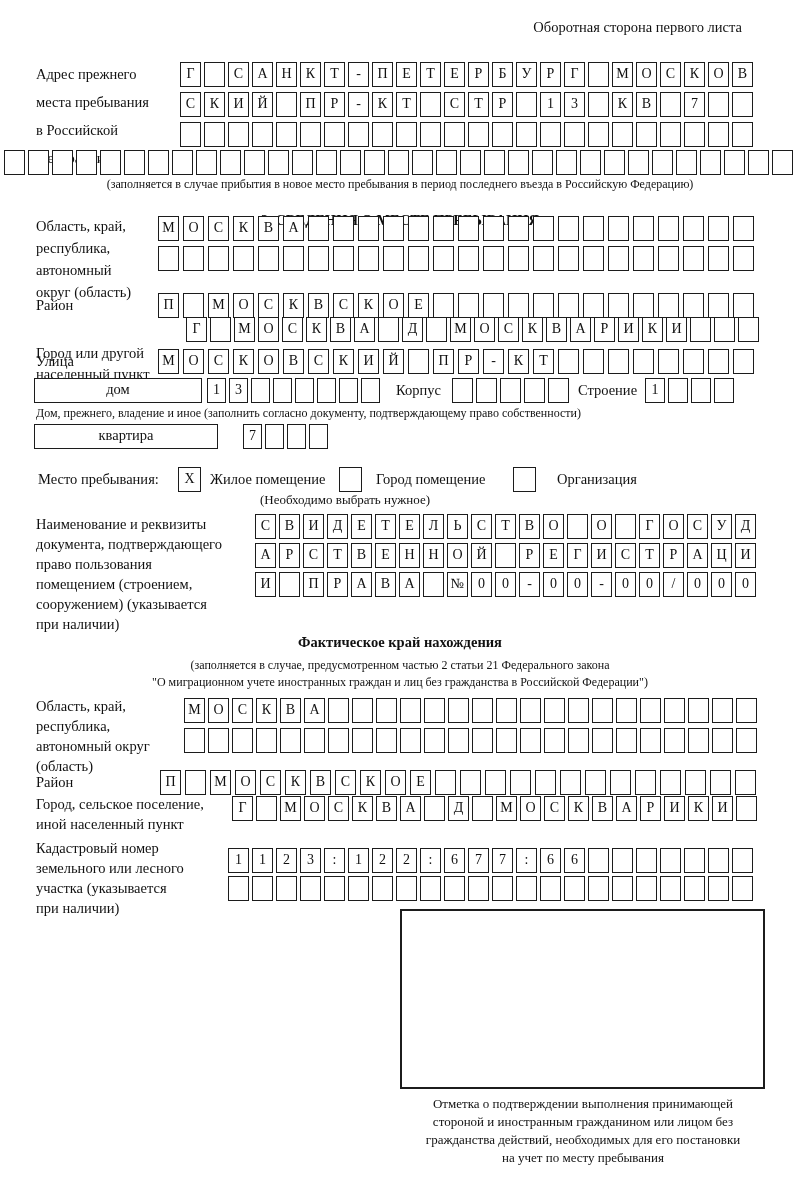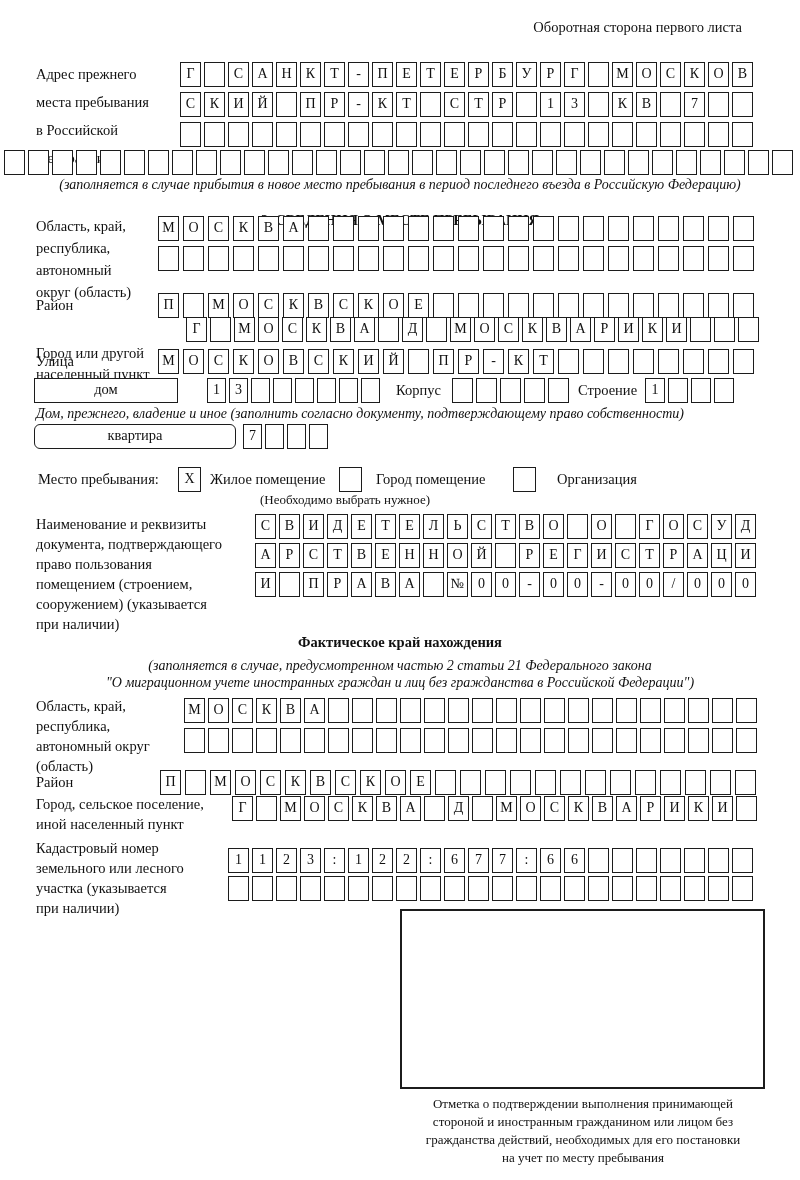--- a/index.html
+++ b/index.html
@@ -2,21 +2,21 @@
 <html><head>
 <meta charset="utf-8">
 <style>
   html,body{margin:0;padding:0;background:#ffffff;}
   .page{
     position:relative;width:800px;height:1180px;background:#fff;
     font-family:"Liberation Serif", serif;color:#111;overflow:hidden;
   }
   .abs{position:absolute;}
   .lbl{font-size:14.5px;line-height:22px;}
-  .note{font-size:14px;font-style:italic;}
+  .note{font-size:12px;}
   .center{left:0;right:0;text-align:center;}
   .bold{font-weight:bold;}
   .cells-row{position:absolute;white-space:nowrap;}
   .cell{
     display:inline-block;box-sizing:border-box;vertical-align:top;
     height:25px;border:1.5px solid #1c1c1c;background:#fff;
     text-align:center;font-size:14px;line-height:21px;
   }
   .p24 .cell{width:21px;margin-right:3px;}
   .p25 .cell{width:21px;margin-right:4px;}
@@ -70,29 +70,29 @@
 
   <div class="abs" style="left:36px;top:315px;width:150px;margin-top:28px;">
     <div class="lbl" style="line-height:21px;">Город или другой</div>
     <div class="lbl" style="line-height:21px;">населенный пункт</div>
   </div>
   <div class="cells-row p24" style="left:186px;top:317px;"><span class="cell">Г</span><span class="cell"></span><span class="cell">М</span><span class="cell">О</span><span class="cell">С</span><span class="cell">К</span><span class="cell">В</span><span class="cell">А</span><span class="cell"></span><span class="cell">Д</span><span class="cell"></span><span class="cell">М</span><span class="cell">О</span><span class="cell">С</span><span class="cell">К</span><span class="cell">В</span><span class="cell">А</span><span class="cell">Р</span><span class="cell">И</span><span class="cell">К</span><span class="cell">И</span><span class="cell"></span><span class="cell"></span><span class="cell"></span></div>
 
   <div class="abs lbl" style="left:36px;top:350px;">Улица</div>
   <div class="cells-row p25" style="left:158px;top:349px;"><span class="cell">М</span><span class="cell">О</span><span class="cell">С</span><span class="cell">К</span><span class="cell">О</span><span class="cell">В</span><span class="cell">С</span><span class="cell">К</span><span class="cell">И</span><span class="cell">Й</span><span class="cell"></span><span class="cell">П</span><span class="cell">Р</span><span class="cell">-</span><span class="cell">К</span><span class="cell">Т</span><span class="cell"></span><span class="cell"></span><span class="cell"></span><span class="cell"></span><span class="cell"></span><span class="cell"></span><span class="cell"></span><span class="cell"></span></div>
 
-  <div class="widebox" style="left:34px;top:378px;width:144px;">дом</div>
+  <div class="widebox" style="left:34px;top:378px;width:168px;">дом</div>
   <div class="cells-row p22" style="left:207px;top:378px;"><span class="cell">1</span><span class="cell">3</span><span class="cell"></span><span class="cell"></span><span class="cell"></span><span class="cell"></span><span class="cell"></span><span class="cell"></span></div>
   <div class="abs lbl" style="left:396px;top:379px;">Корпус</div>
   <div class="cells-row p24" style="left:452px;top:378px;"><span class="cell"></span><span class="cell"></span><span class="cell"></span><span class="cell"></span><span class="cell"></span></div>
   <div class="abs lbl" style="left:578px;top:379px;">Строение</div>
   <div class="cells-row p23" style="left:645px;top:378px;"><span class="cell">1</span><span class="cell"></span><span class="cell"></span><span class="cell"></span></div>
   <div class="abs note" style="left:36px;top:406px;">Дом, прежнего, владение и иное (заполнить согласно документу, подтверждающему право собственности)</div>
 
-  <div class="widebox" style="left:34px;top:424px;width:202px;border-radius:6px;">квартира</div>
+  <div class="widebox" style="left:34px;top:424px;width:184px;">квартира</div>
   <div class="cells-row p22" style="left:243px;top:424px;"><span class="cell">7</span><span class="cell"></span><span class="cell"></span><span class="cell"></span></div>
 
   <div class="abs lbl" style="left:38px;top:468px;">Место пребывания:</div>
   <div class="chk" style="left:178px;top:467px;">X</div>
   <div class="abs lbl" style="left:210px;top:468px;">Жилое помещение</div>
   <div class="chk" style="left:339px;top:467px;"></div>
   <div class="abs lbl" style="left:376px;top:468px;">Город помещение</div>
   <div class="chk" style="left:513px;top:467px;"></div>
   <div class="abs lbl" style="left:557px;top:468px;">Организация</div>
   <div class="abs" style="left:180px;top:492px;width:330px;text-align:center;font-size:13px;">(Необходимо выбрать нужное)</div>

